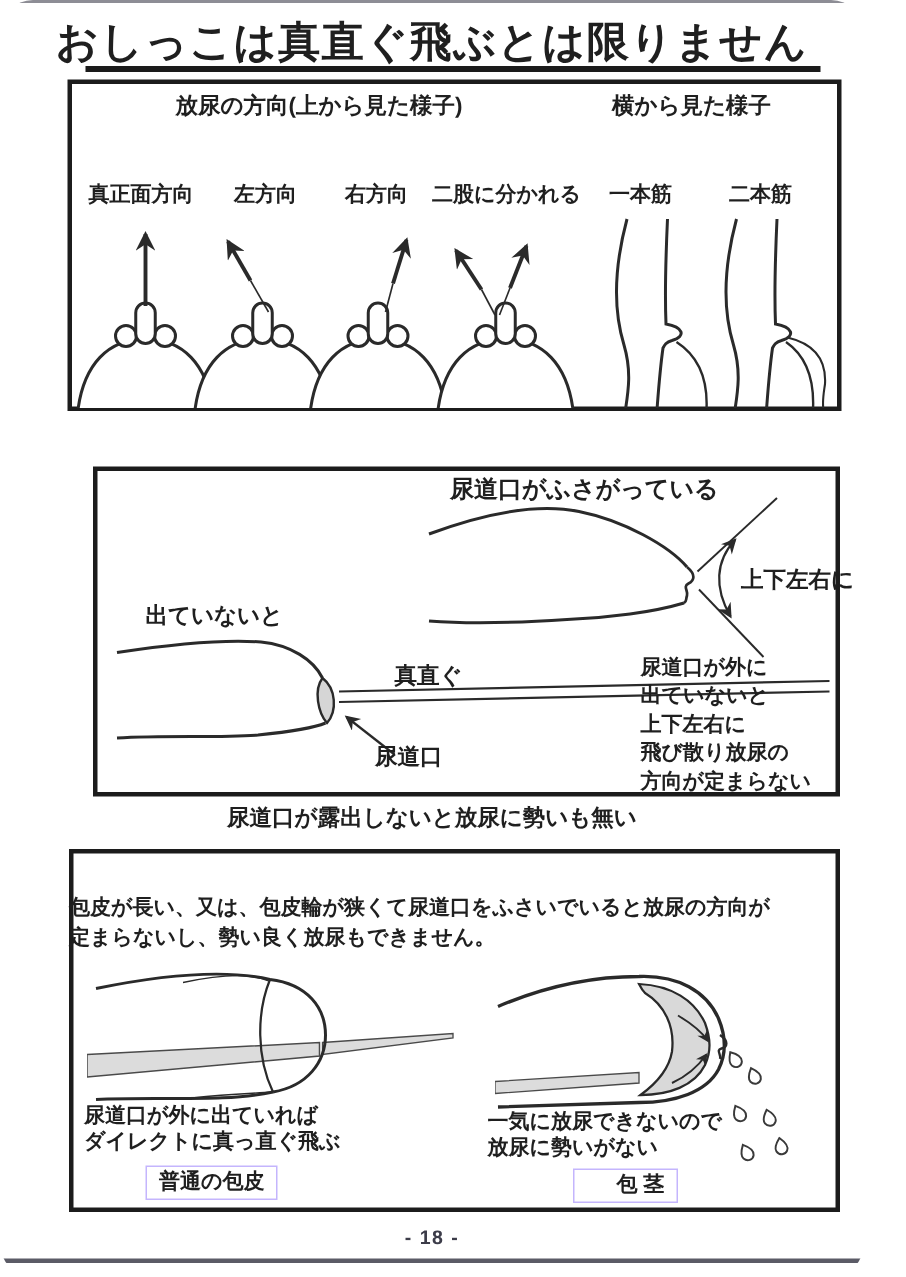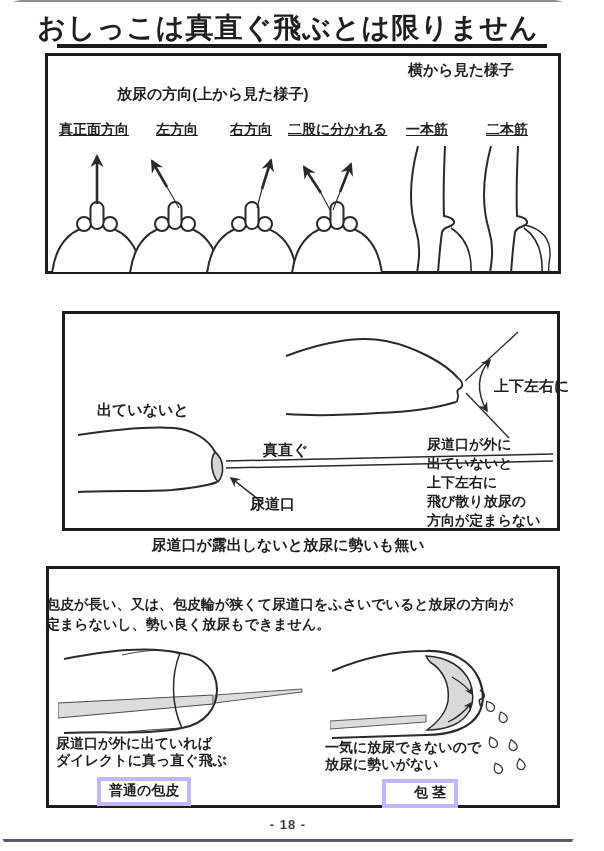--- a/index.html
+++ b/index.html
@@ -10,24 +10,24 @@
     overflow:hidden;
     border-radius:22px;
   }
   .abs { position:absolute; }
   .ttl { top:9px; left:0; width:100%; text-align:center;
          font-size:28px; font-weight:700; letter-spacing:1px; }
   .rule { left:57px; top:44px; width:490px; height:4px; background:#1b1b1b; }
   .box  { border:3px solid #1c1c1c; background:transparent; }
   .cap  { left:0; width:100%; text-align:center; font-size:15px; font-weight:700; }
   .lbl  { font-size:15px; font-weight:700; white-space:nowrap; }
-  .lbl14{ font-size:14px; font-weight:700; white-space:nowrap;text-decoration:underline; }
+  .lbl14{ font-size:14px; font-weight:700; white-space:nowrap; }
   .note { font-size:14px; font-weight:700; line-height:19px; white-space:nowrap; }
   .note2{ font-size:14px; font-weight:700; line-height:17px; white-space:nowrap; }
-  .tag  { border:4px solid #c4b5fd; padding:1px 8px 2px;
+  .tag  { border:1px solid #c4b5fd; padding:1px 8px 2px;
           font-size:14px; font-weight:700; white-space:nowrap; background:#fff; }
   .pageno { left:0; top:817px; width:100%; text-align:center;
             font-size:13px; font-weight:700; color:#3c3c49; letter-spacing:1px; }
   .edge-top    { left:0; top:0; width:604px; height:2px; background:#8d8d95; }
   .edge-right  { left:598px; top:0; width:3px; height:851px; background:#84848d; }
   .edge-bottom { left:0; top:839px; width:604px; height:3px; background:#5b5b66; }
   svg { display:block; }
   svg path, svg line, svg circle, svg rect { vector-effect:none; }
 </style>
 </head>
@@ -37,21 +37,21 @@
 
   <div class="abs edge-top"></div>
   <div class="abs edge-right"></div>
   <div class="abs edge-bottom"></div>
 
   <div class="abs ttl">おしっこは真直ぐ飛ぶとは限りません</div>
   <div class="abs rule"></div>
 
   <div class="abs box" style="left:45px; top:53px; width:516px; height:221px;"></div>
 
-  <div class="abs lbl" style="left:117px; top:61px;margin-top:24px;">放尿の方向(上から見た様子)</div>
+  <div class="abs lbl" style="left:117px; top:61px;">放尿の方向(上から見た様子)</div>
   <div class="abs lbl" style="left:408px; top:61px;">横から見た様子</div>
 
   <div class="abs lbl14" style="left:59px;  top:121px;">真正面方向</div>
   <div class="abs lbl14" style="left:156px; top:121px;">左方向</div>
   <div class="abs lbl14" style="left:230px; top:121px;">右方向</div>
   <div class="abs lbl14" style="left:288px; top:121px;">二股に分かれる</div>
   <div class="abs lbl14" style="left:406px; top:121px;">一本筋</div>
   <div class="abs lbl14" style="left:486px; top:121px;">二本筋</div>
 
   <svg class="abs" style="left:50px; top:140px;" width="505" height="132" viewBox="0 0 505 132">
@@ -110,20 +110,21 @@
         <path d="M 468 6 C 467 28 466 52 467 76 C 478 78 481 84 471 87 C 467 88 466 90 465 92 C 463 106 462 120 461 133" stroke-width="2"></path>
         <path d="M 474 88 C 487 97 493 112 492 133" stroke-width="1.6"></path>
         <path d="M 475 85 C 492 89 501 99 500 116 C 499 123 498 128 499 133" stroke-width="1.4"></path>
       </g>
     </g>
   </svg>
 
 
   <div class="abs box" style="left:62px; top:311px; width:498px; height:220px;"></div>
 
+  <div class="abs lbl" style="left:300px; top:316px; font-size:16px;">尿道口がふさがっている</div>
 
   <svg class="abs" style="left:66px; top:330px;" width="492" height="200" viewBox="0 0 492 200">
     <defs>
       <marker id="ahs" viewBox="0 0 10 10" refX="8.5" refY="5" markerUnits="userSpaceOnUse" markerWidth="11" markerHeight="10" orient="auto-start-reverse">
         <path d="M0,0 L10,5 L0,10 L3.2,5 Z" fill="#2a2a2a"></path>
       </marker>
     </defs>
     <g stroke="#2a2a2a" fill="none">
 
       <g>

